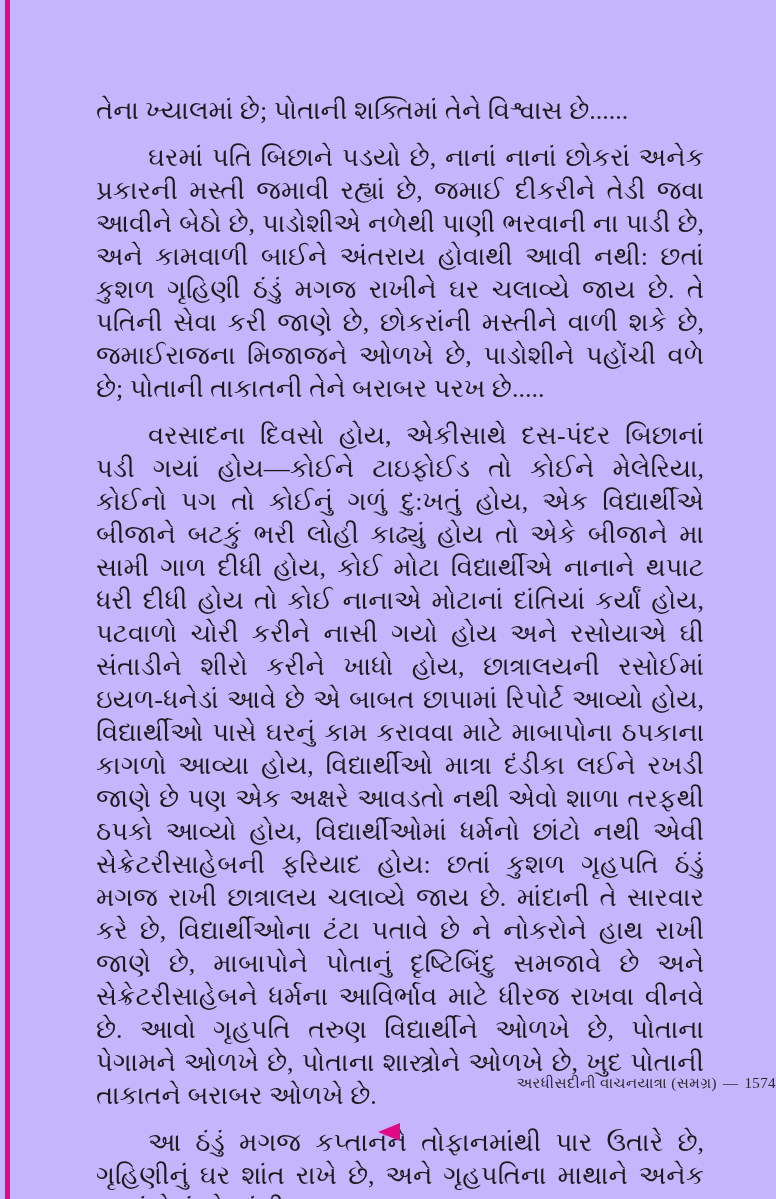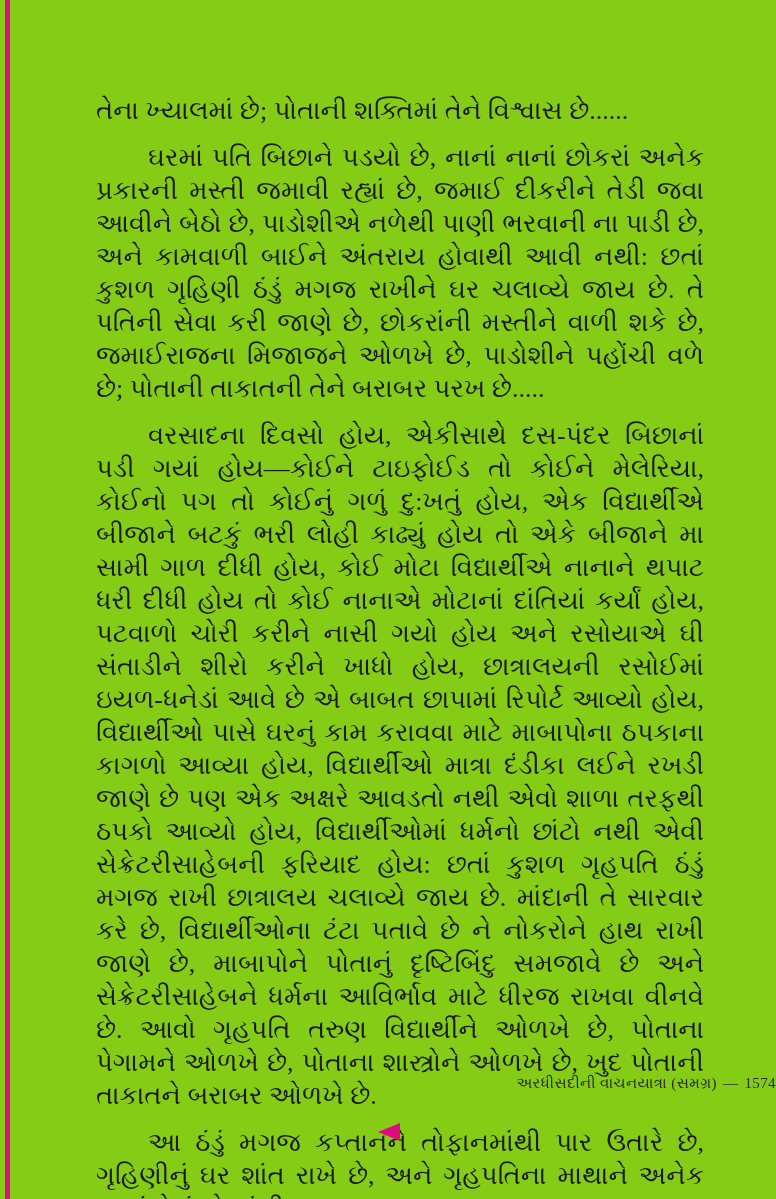--- a/index.html
+++ b/index.html
@@ -4,21 +4,21 @@
 <style>
   html, body {
     margin: 0;
     padding: 0;
     background: #ffffff;
   }
   .page {
     position: relative;
     width: 776px;
     height: 1199px;
-    background: #84cc16;
+    background: #c4b5fd;
     overflow: hidden;
     font-family: "Liberation Serif", "DejaVu Serif", serif;
   }
   .accent-bar {
     position: absolute;
     left: 5px;
     top: 0;
     width: 5px;
     height: 1199px;
     background: #E20A84;

